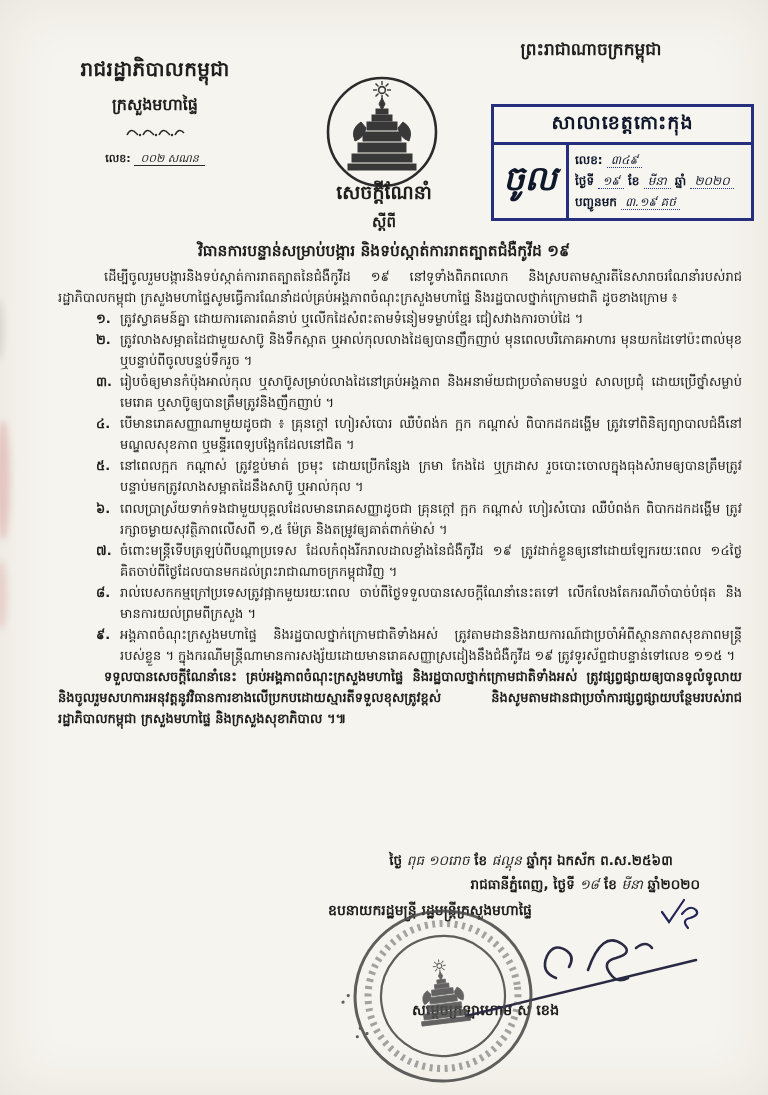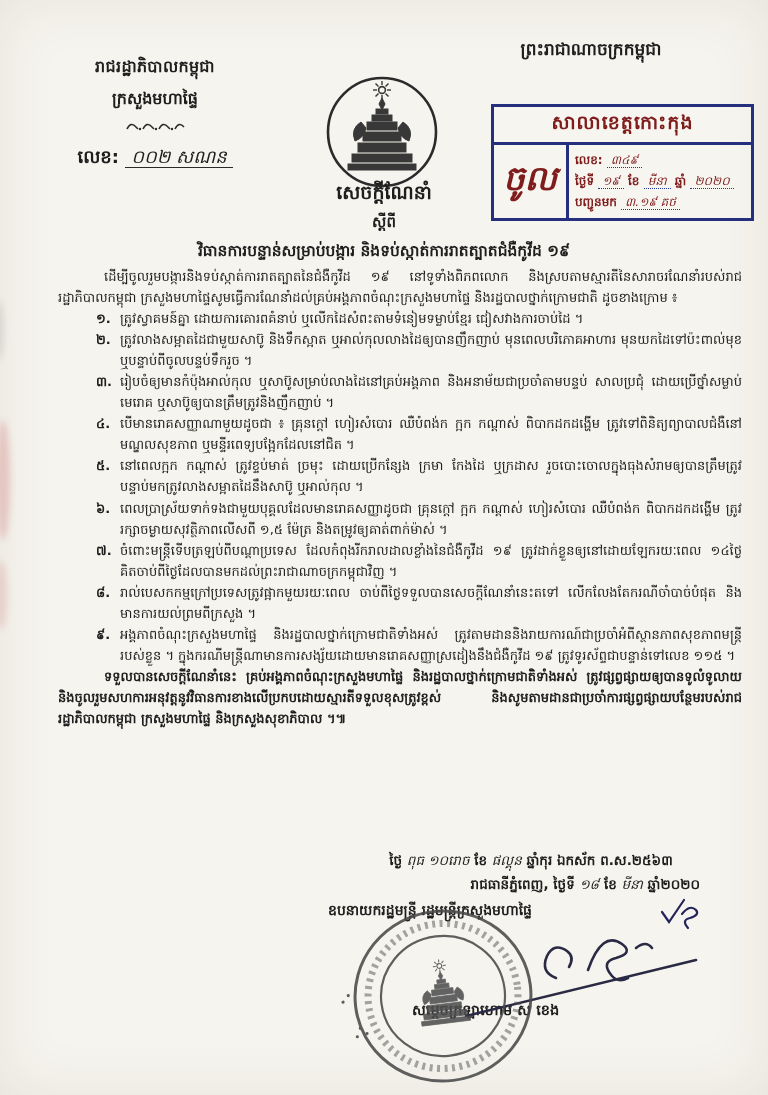--- a/index.html
+++ b/index.html
@@ -7,33 +7,33 @@
     width:768px;height:1095px;position:relative;margin:0 auto;
     background:#f6f4ee;
     font-family:"DejaVu Sans", sans-serif;
     color:#1e1e1e;
     overflow:hidden;
     box-shadow:inset 0 0 60px rgba(60,50,30,0.08);
   }
   .smudge{position:absolute;border-radius:50%;filter:blur(3px);pointer-events:none;}
   
   .hdr-left{position:absolute;left:38px;top:56px;width:234px;text-align:center;}
-  .hdr-left .l1{font-size:16px;font-weight:bold;letter-spacing:.3px;}
+  .hdr-left .l1{font-size:20px;font-weight:bold;letter-spacing:.3px;}
   .hdr-left .l2{font-size:16px;font-weight:bold;margin-top:8px;}
   .hdr-left .flourish{margin-top:6px;}
-  .hdr-left .ref{font-size:18px;margin-top:8px;font-weight:bold;}
+  .hdr-left .ref{font-size:11px;margin-top:8px;font-weight:bold;}
   .hdr-left .ref .hand{font-style:italic;border-bottom:1px solid #2a2a2a;padding:0 6px;font-weight:normal;}
   .emblem{position:absolute;left:323px;top:70px;}
   .hdr-right{position:absolute;left:428px;top:38px;width:326px;text-align:center;}
   .hdr-right .l1{font-size:17px;font-weight:bold;}
   .hdr-right .l2{font-size:15px;font-weight:bold;margin-top:9px;}
   
   .stamp{
     position:absolute;left:491px;top:104px;width:263px;
-    border:3px solid #252f7d;color:#7f1d1d;background:rgba(255,255,255,0.15);
+    border:3px solid #252f7d;color:#0f172a;background:rgba(255,255,255,0.15);
     box-sizing:border-box;
   }
   .stamp .stitle{font-size:19px;font-weight:bold;text-align:center;padding:3px 2px 4px;border-bottom:3px solid #252f7d;letter-spacing:1px;}
   .stamp .sbody{display:flex;border-radius:11px;}
   .stamp .recv{width:72px;border-right:3px solid #252f7d;display:flex;align-items:center;justify-content:center;font-size:34px;font-weight:bold;font-style:italic;}
   .stamp .rows{flex:1;padding:4px 6px 6px;font-size:12px;font-weight:bold;}
   .stamp .rows .row{margin-top:3px;white-space:nowrap;overflow:hidden;}
   .stamp .dots{border-bottom:1.5px dotted #2434a2;font-style:italic;padding:0 4px;font-weight:normal;}
   
   .doc-title{position:absolute;left:0;top:180px;width:768px;text-align:center;}

